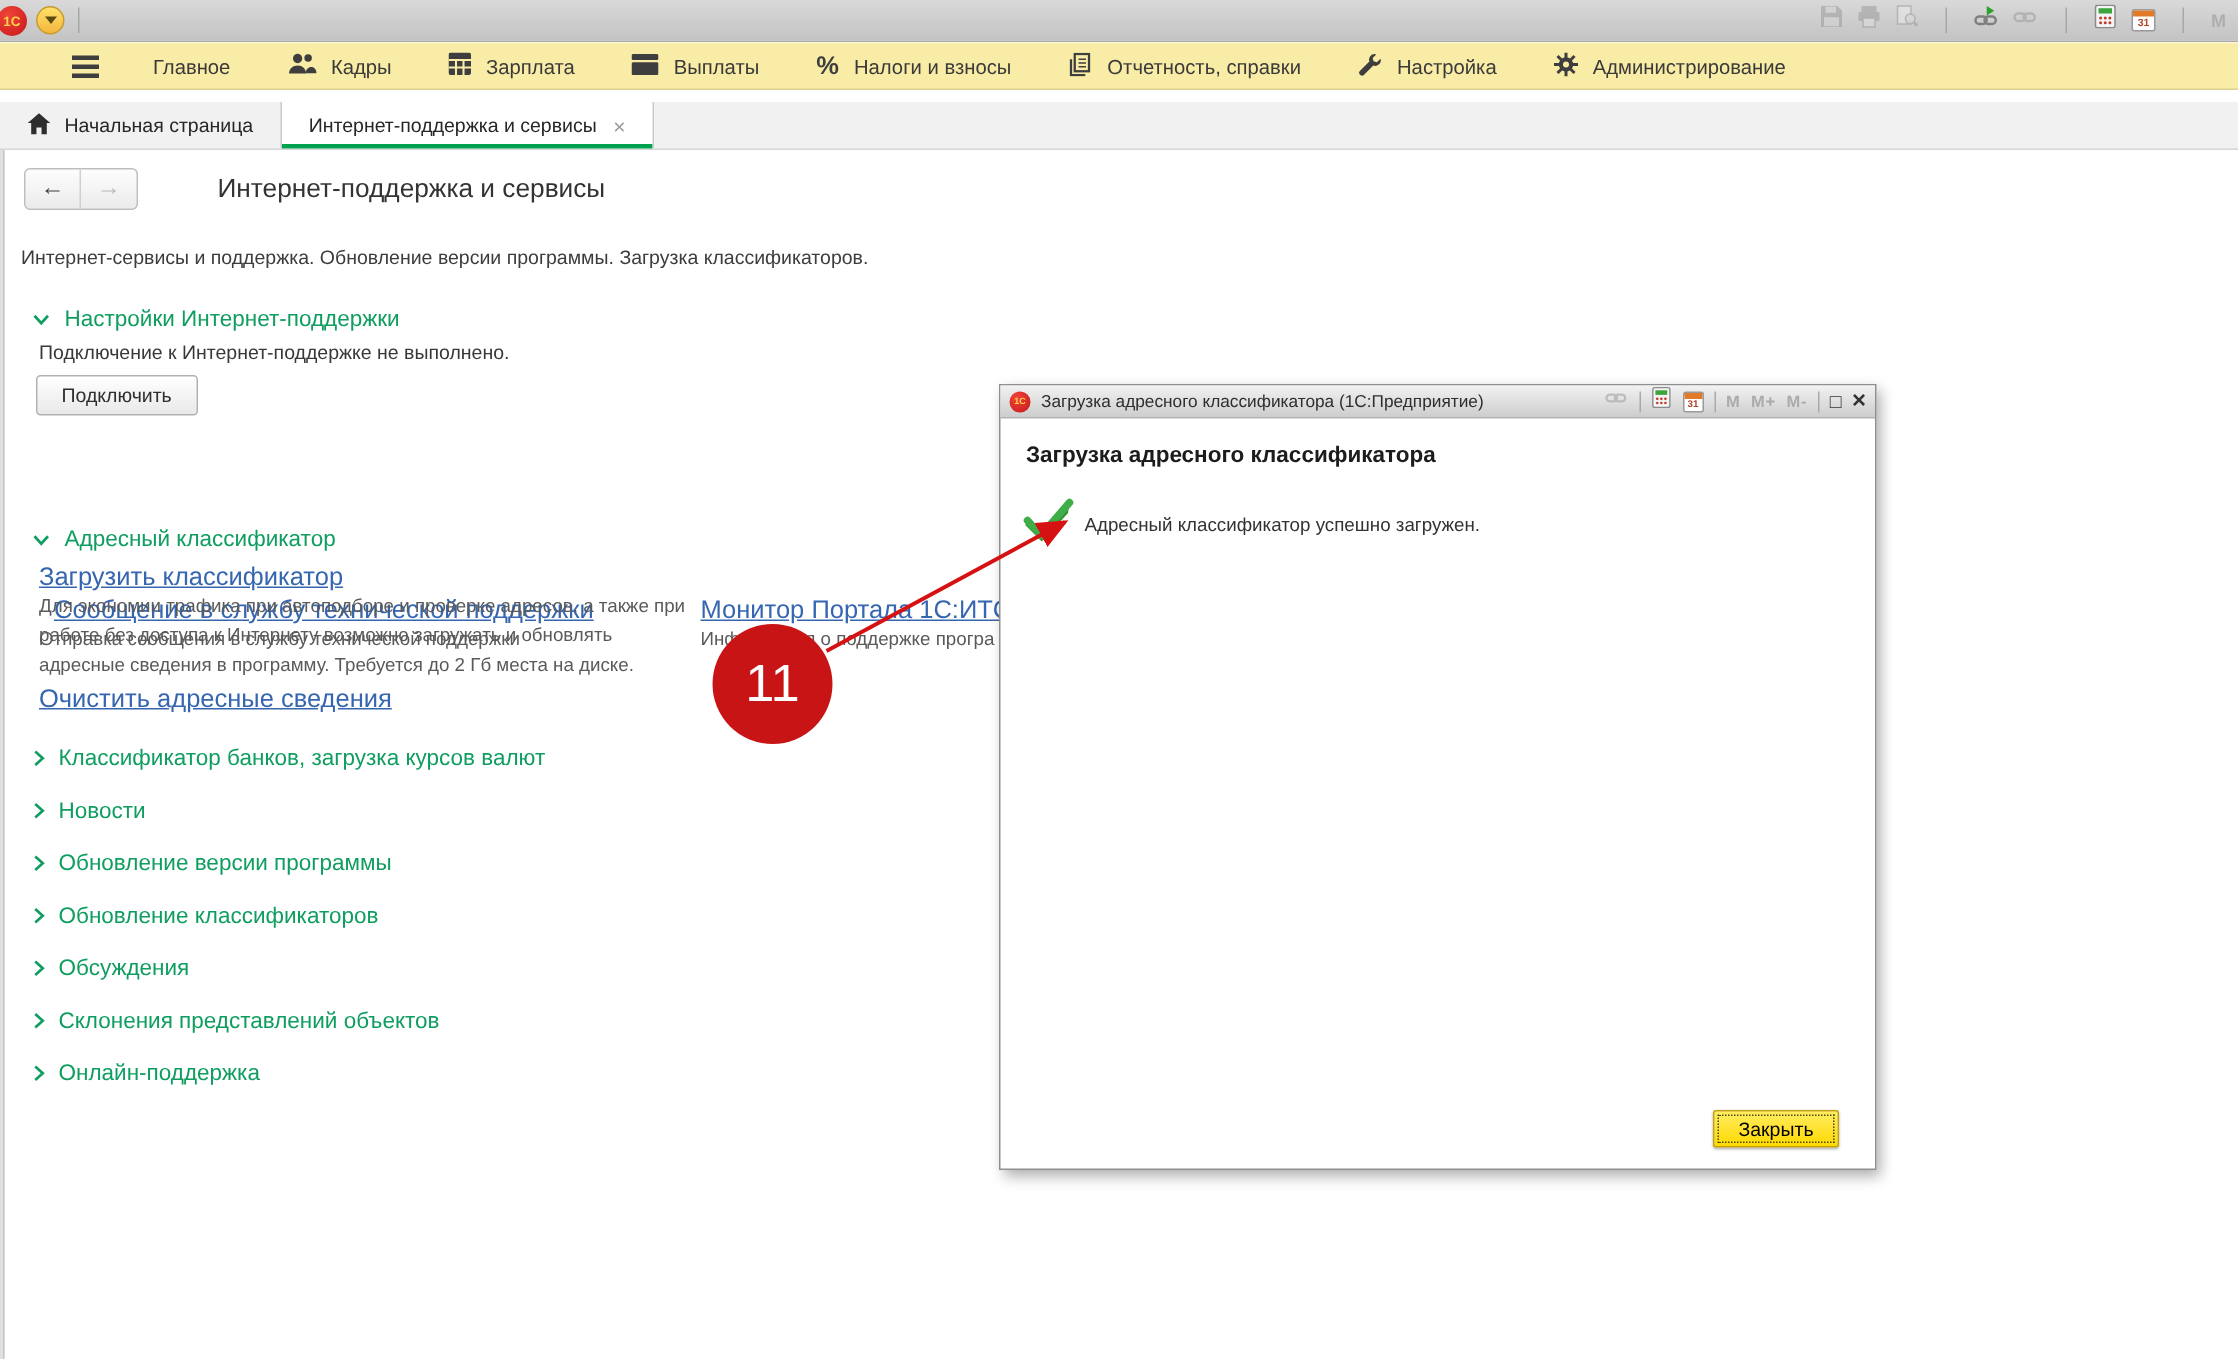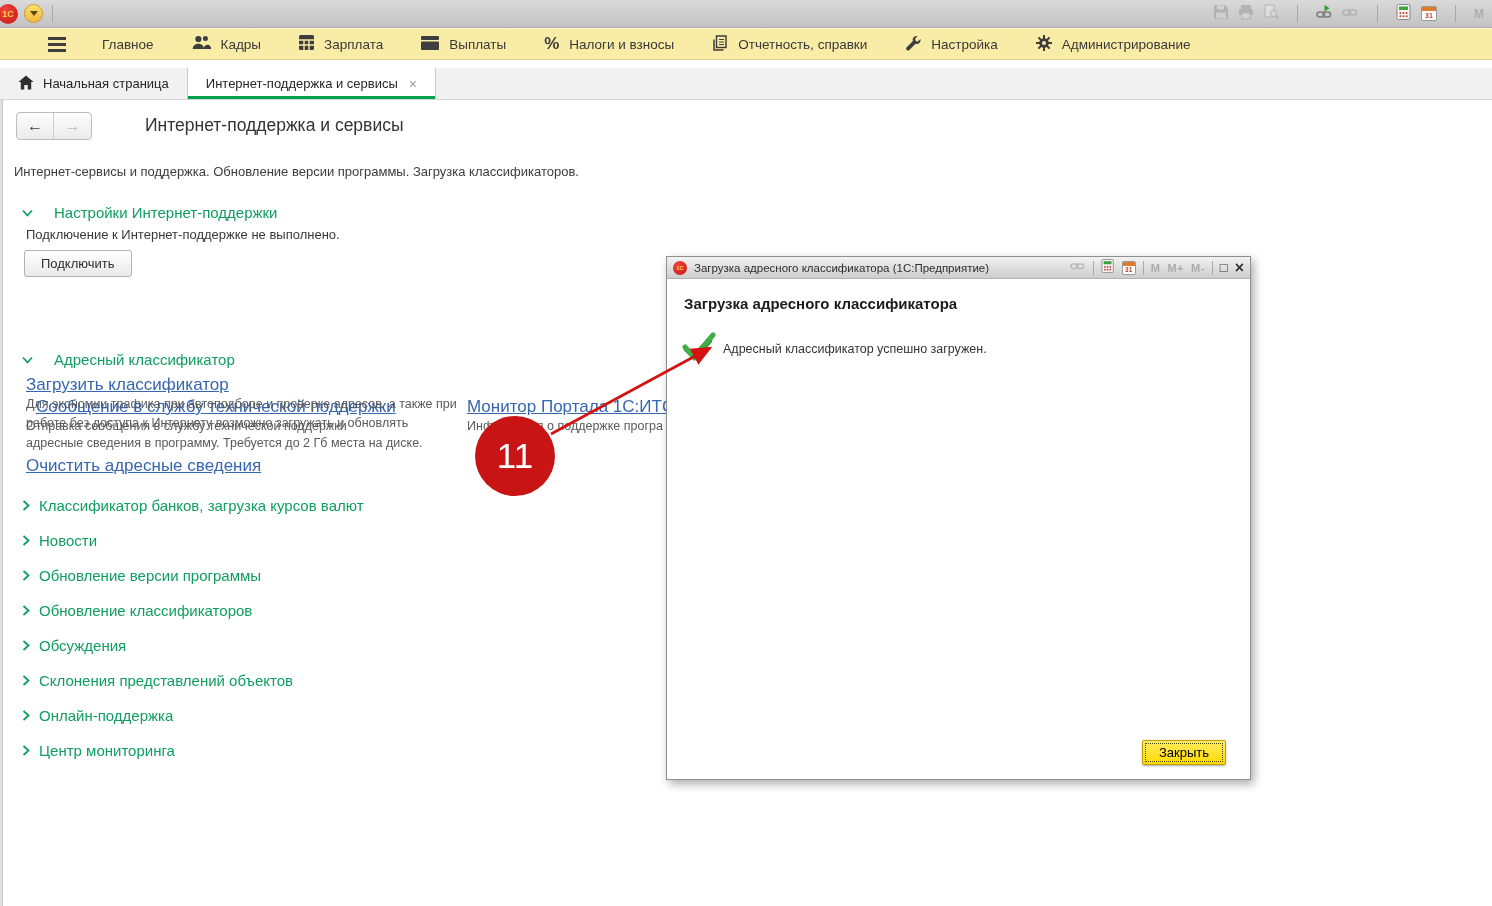--- a/index.html
+++ b/index.html
@@ -61,21 +61,21 @@
   .nav-btns{
     position:absolute;left:16px;top:12px;display:flex;
     border:1px solid #bdbdbd;border-radius:4px;overflow:hidden;
     background:linear-gradient(#fdfdfd,#ebebeb);
   }
   .nav-btn{width:37px;height:26px;display:flex;align-items:center;justify-content:center;font-size:16px;cursor:pointer;}
   .nav-btn.back{color:#3f3f3f;border-right:1px solid #cfcfcf;}
   .nav-btn.fwd{color:#b9b9b9;}
   .page-title{position:absolute;left:145px;top:15px;font-size:17.5px;color:#333;}
   .subtitle{position:absolute;left:14px;top:64px;font-size:13px;color:#3c3c3c;}
-  .sec-head{position:absolute;display:flex;align-items:center;gap:21px;font-size:15px;color:#0f9e60;cursor:pointer;}
+  .sec-head{position:absolute;display:flex;align-items:center;gap:10px;font-size:15px;color:#0f9e60;cursor:pointer;}
   .sec-head svg{flex:none;}
   .status-line{position:absolute;left:26px;top:127px;font-size:13px;color:#383838;}
   .btn-plain{
     position:absolute;left:24px;top:150px;padding:5px 16px;font-size:13px;color:#2e2e2e;
     background:linear-gradient(#ffffff,#e9e9e9);border:1px solid #b1b1b1;border-radius:3px;cursor:pointer;
     font-family:inherit;
   }
   .lnk{font-size:17px;color:#3666b0;text-decoration:underline;cursor:pointer;position:absolute;}
   .desc{font-size:12.5px;color:#5a5a5a;position:absolute;}
   .para{position:absolute;left:26px;top:295px;width:438px;font-size:12.5px;color:#5a5a5a;line-height:1.55;}
@@ -337,26 +337,20 @@
       <svg width="8" height="11" viewBox="0 0 8 11">
           <polyline points="1.5,1 6.5,5.5 1.5,10" fill="none" stroke="#0f9e60" stroke-width="1.8"></polyline>
         </svg>
       <span>Склонения представлений объектов</span>
     </div>
     <div class="collapsed-item">
       <svg width="8" height="11" viewBox="0 0 8 11">
           <polyline points="1.5,1 6.5,5.5 1.5,10" fill="none" stroke="#0f9e60" stroke-width="1.8"></polyline>
         </svg>
       <span>Онлайн-поддержка</span>
-    </div>
-    <div class="collapsed-item">
-      <svg width="8" height="11" viewBox="0 0 8 11">
-          <polyline points="1.5,1 6.5,5.5 1.5,10" fill="none" stroke="#0f9e60" stroke-width="1.8"></polyline>
-        </svg>
-      <span>Центр мониторинга</span>
     </div>
   </div>
 </div>
 
 <div class="dialog">
   <div class="dlg-titlebar">
     <div class="dlg-logo">1С</div>
     <div class="dlg-title">Загрузка адресного классификатора  (1С:Предприятие)</div>
     <div class="dlg-icons">
       <span style="opacity:.55">

